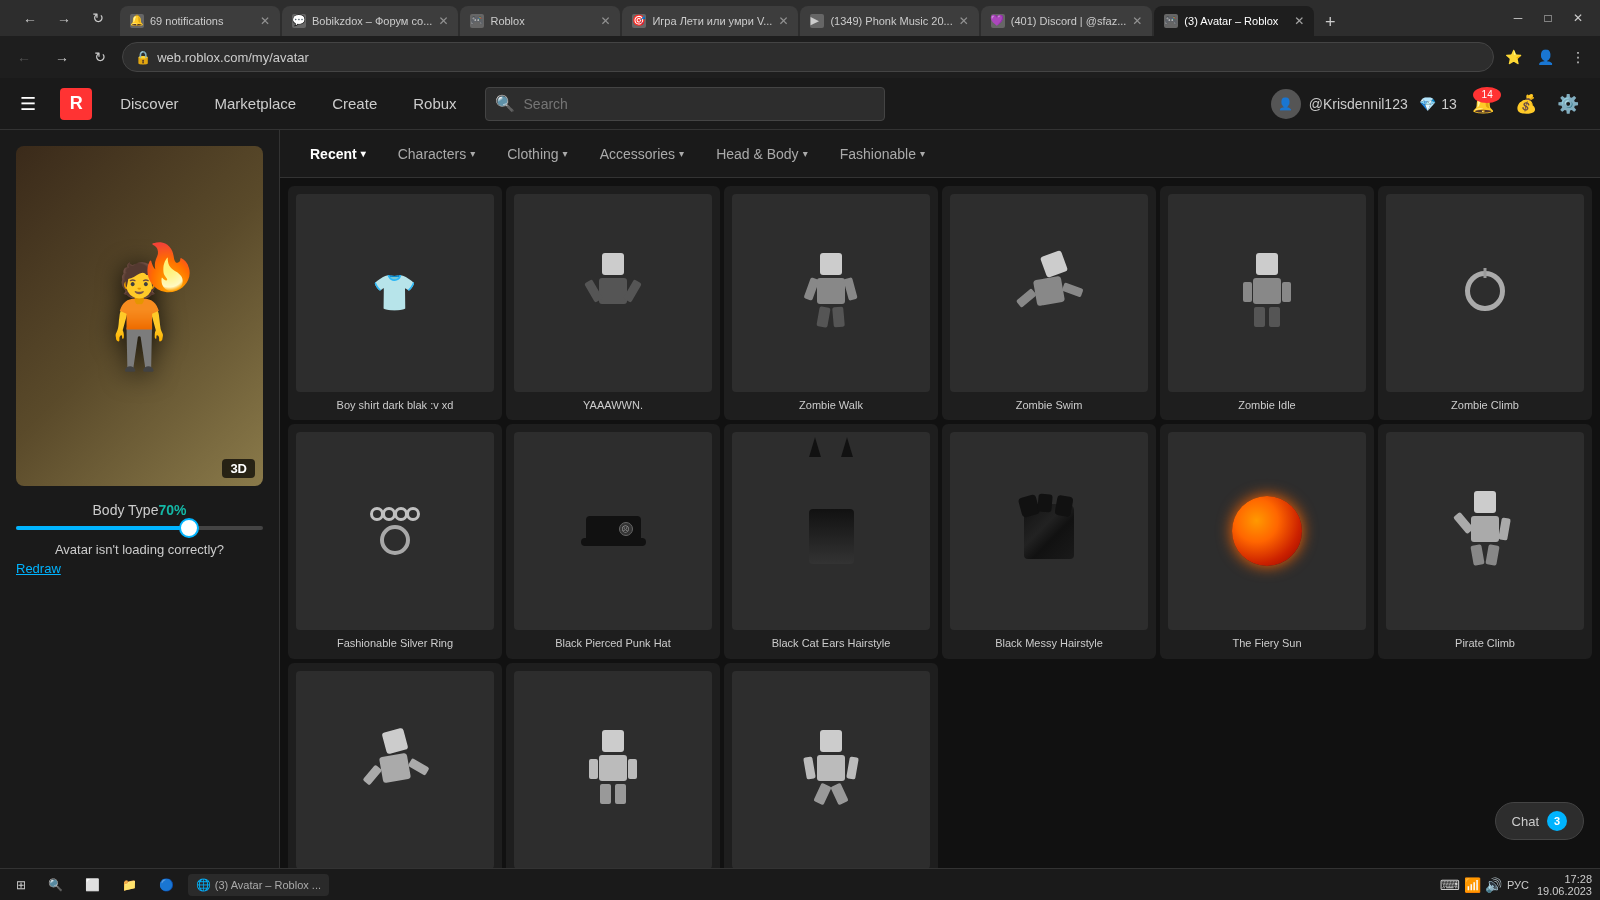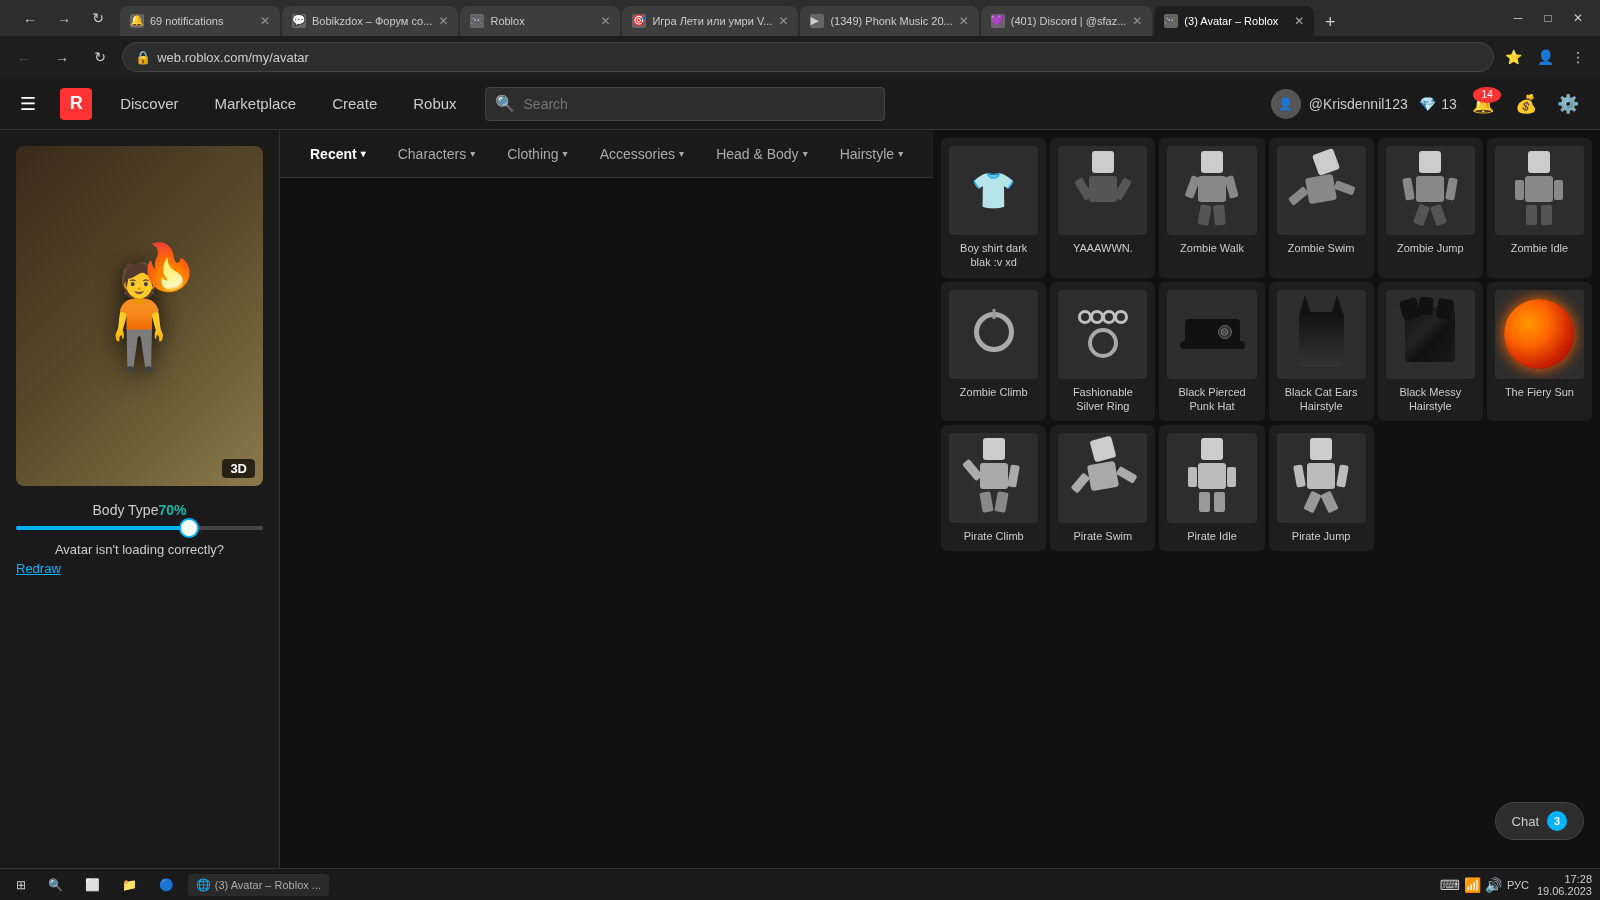--- a/index.html
+++ b/index.html
@@ -52,21 +52,21 @@
     .body-type-section { margin-top: 16px; }
     .body-type-label { display: flex; justify-content: center; align-items: center; color: #ccc; font-size: 14px; margin-bottom: 8px; }
     .body-type-value { color: #14b8a6; font-weight: 700; }
     .slider-track { background: #444; border-radius: 4px; height: 4px; position: relative; cursor: pointer; }
     .slider-fill { background: #00b4ff; border-radius: 4px; height: 4px; width: 70%; }
     .slider-thumb { position: absolute; top: -8px; left: 70%; transform: translateX(-50%); width: 20px; height: 20px; border-radius: 50%; background: #fff; border: 2px solid #00b4ff; cursor: pointer; }
     .avatar-error { color: #ccc; font-size: 13px; margin-top: 12px; text-align: center; }
     .redraw-btn { color: #00b4ff; font-size: 13px; text-align: left; cursor: pointer; margin-top: 4px; text-decoration: underline; }
 
     
-    .items-panel { flex: 1; background: #111; display: flex; flex-direction: row; overflow: hidden; }
+    .items-panel { flex: 1; background: #111; display: flex; flex-direction: column; overflow: hidden; }
     .category-nav { background: #1a1a1a; border-bottom: 1px solid #333; display: flex; align-items: center; padding: 0 16px; height: 48px; gap: 4px; }
     .cat-tab { padding: 8px 14px; color: #aaa; font-size: 14px; cursor: pointer; border-radius: 4px; display: flex; align-items: center; gap: 4px; }
     .cat-tab.active { color: #fff; font-weight: 600; }
     .cat-tab .arrow { font-size: 10px; }
 
     
     .items-grid { flex: 1; overflow-y: auto; padding: 8px; display: grid; grid-template-columns: repeat(6, 1fr); gap: 4px; align-content: start; }
     .items-grid::-webkit-scrollbar { width: 6px; }
     .items-grid::-webkit-scrollbar-track { background: #1a1a1a; }
     .items-grid::-webkit-scrollbar-thumb { background: #444; border-radius: 3px; }
@@ -235,21 +235,21 @@
       </div>
       <div class="cat-tab">
         <span>Accessories</span>
         <span class="arrow">▾</span>
       </div>
       <div class="cat-tab">
         <span>Head &amp; Body</span>
         <span class="arrow">▾</span>
       </div>
       <div class="cat-tab">
-        <span>Hairstyle</span>
+        <span>Fashionable</span>
         <span class="arrow">▾</span>
       </div>
     </div>
 
     <div class="items-grid">
 
       <div class="item-card">
         <div class="item-thumb">
           <span style="font-size:36px">👕</span>
         </div>
@@ -293,36 +293,20 @@
             <div style="width:28px;height:26px;background:#888;border-radius:3px;margin-top:2px;position:relative;transform:rotate(-10deg);">
               <div style="position:absolute;left:-14px;top:6px;width:9px;height:20px;background:#888;border-radius:2px;transform:rotate(60deg);"></div>
               <div style="position:absolute;right:-14px;top:6px;width:9px;height:20px;background:#888;border-radius:2px;transform:rotate(-60deg);"></div>
             </div>
           </div>
         </div>
         <span class="item-name">Zombie Swim</span>
       </div>
 
 
-      <div class="item-card">
-        <div class="item-thumb">
-          <div class="roblox-fig">
-            <div style="width:22px;height:22px;background:#ccc;border-radius:3px;"></div>
-            <div style="width:28px;height:26px;background:#888;border-radius:3px;margin-top:2px;position:relative;">
-              <div style="position:absolute;left:-12px;top:2px;width:9px;height:22px;background:#888;border-radius:2px;transform:rotate(-10deg);"></div>
-              <div style="position:absolute;right:-12px;top:2px;width:9px;height:22px;background:#888;border-radius:2px;transform:rotate(10deg);"></div>
-            </div>
-            <div style="display:flex;gap:6px;margin-top:2px;">
-              <div style="width:11px;height:20px;background:#555;border-radius:2px;transform:rotate(20deg);"></div>
-              <div style="width:11px;height:20px;background:#555;border-radius:2px;transform:rotate(-20deg);"></div>
-            </div>
-          </div>
-        </div>
-        <span class="item-name">Zombie Jump</span>
-      </div>
 
       <div class="item-card">
         <div class="item-thumb">
           <div class="roblox-fig">
             <div style="width:22px;height:22px;background:#ccc;border-radius:3px;"></div>
             <div style="width:28px;height:26px;background:#888;border-radius:3px;margin-top:2px;position:relative;">
               <div style="position:absolute;left:-10px;top:4px;width:9px;height:20px;background:#888;border-radius:2px;"></div>
               <div style="position:absolute;right:-10px;top:4px;width:9px;height:20px;background:#888;border-radius:2px;"></div>
             </div>
             <div style="display:flex;gap:4px;margin-top:2px;">

